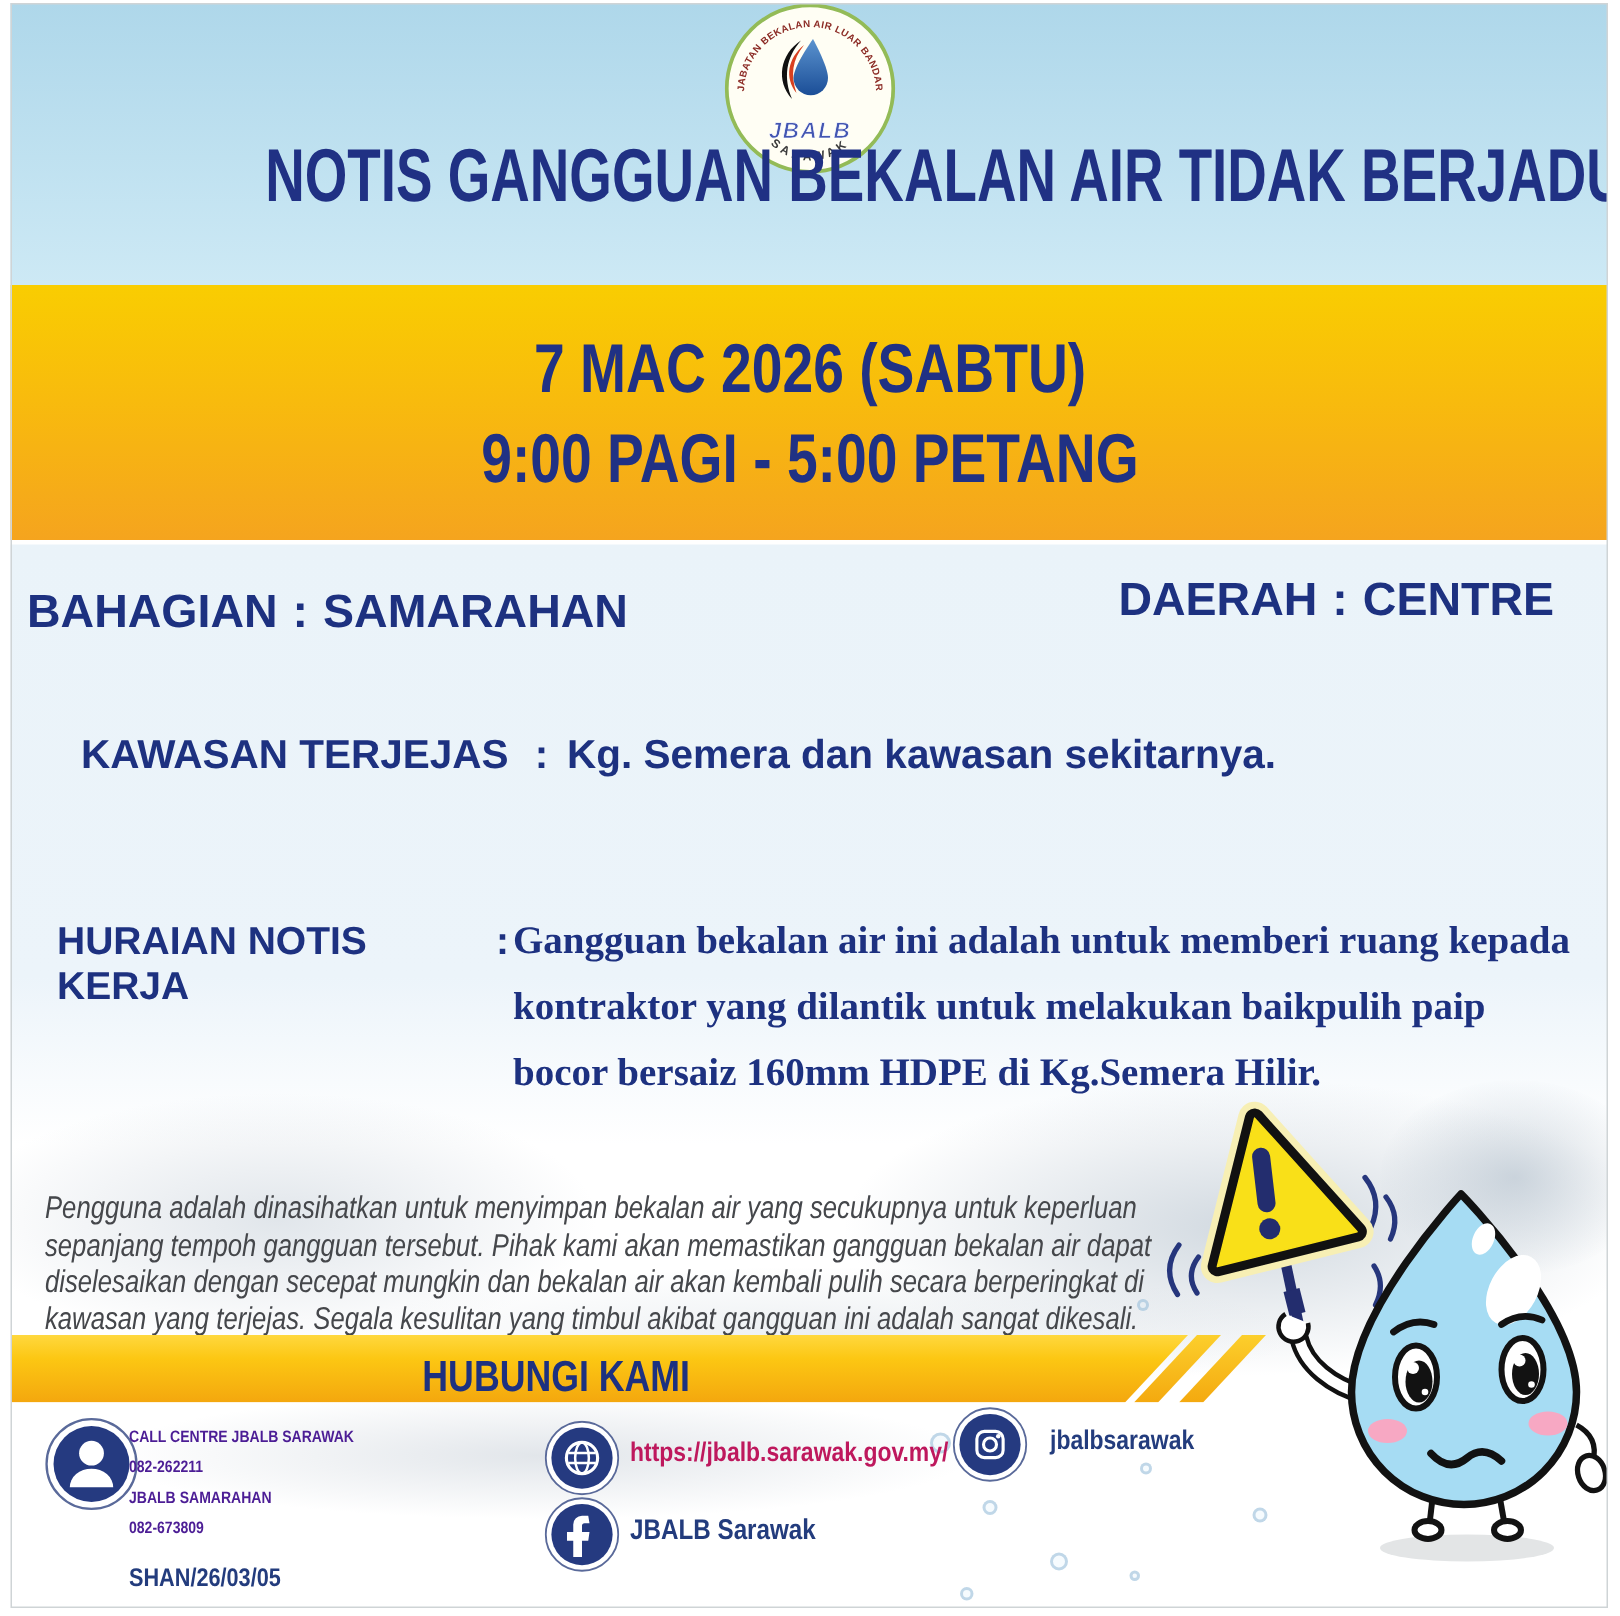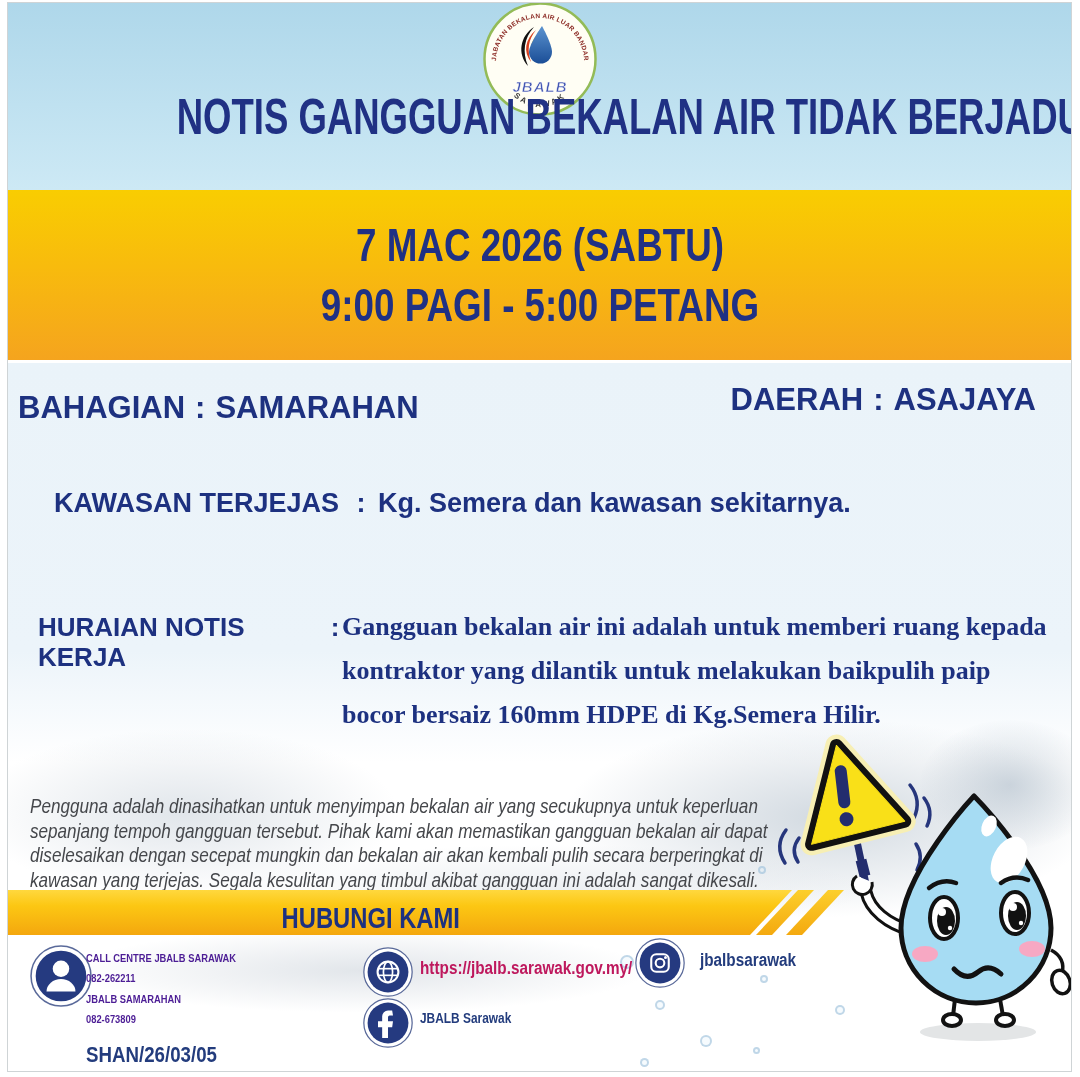--- a/index.html
+++ b/index.html
@@ -51,23 +51,23 @@
   .stripe{position:absolute;top:890px;height:45px;width:60px;
           background:linear-gradient(180deg,#fccf2c,#f4a90f);
           clip-path:polygon(42px 0,58px 0,16px 100%,0 100%);}
   .stripe-a{left:756px;}
   .stripe-b{left:786px;}
 
   
   .icon-badge{position:absolute;}
   .cond{transform:scaleX(.85);transform-origin:left top;display:inline-block;white-space:pre-line;}
   .cc-lines{position:absolute;left:86px;top:948px;font-size:11px;font-weight:bold;color:#4c1d95;line-height:20.3px;}
-  .ref{position:absolute;left:86px;top:1042px;font-size:22px;font-weight:bold;color:#233c7d;}
+  .ref{position:absolute;left:86px;top:1042px;font-size:17px;font-weight:bold;color:#233c7d;}
   .website-text{position:absolute;left:420px;top:958px;font-size:18px;font-weight:bold;color:#be185d;}
-  .facebook-text{position:absolute;left:420px;top:1010px;font-size:14px;font-weight:bold;color:#233c7d;}
+  .facebook-text{position:absolute;left:420px;top:1010px;font-size:19px;font-weight:bold;color:#233c7d;}
   .instagram-text{position:absolute;left:700px;top:950px;font-size:18px;font-weight:bold;color:#233c7d;}
 
   
   .frame{position:absolute;inset:0;border-left:7px solid #fff;border-right:8px solid #fff;
          border-top:2px solid #fff;border-bottom:5px solid #fff;pointer-events:none;z-index:60;}
   .frame::after{content:'';position:absolute;inset:0;border:1px solid #cfd4d6;}
   svg{display:block;}
 </style>
 </head>
 <body>
@@ -107,21 +107,21 @@
   <div class="banner">
     <span class="banner-line">7 MAC 2026 (SABTU)</span>
     <span class="banner-line">9:00 PAGI - 5:00 PETANG</span>
   </div>
 
   <div class="details">
     <div class="row-inline row-bahagian navy">
       <span>BAHAGIAN</span><span class="sep">:</span><span>SAMARAHAN</span>
     </div>
     <div class="row-inline row-daerah navy">
-      <span>DAERAH</span><span class="sep">:</span><span>ASAJAYA</span>
+      <span>DAERAH</span><span class="sep">:</span><span>CENTRE</span>
     </div>
     <div class="field field-kawasan navy">
       <span class="label">KAWASAN TERJEJAS</span>
       <span class="colon">:</span>
       <span class="value">Kg. Semera dan kawasan sekitarnya.</span>
     </div>
     <div class="field field-huraian navy">
       <span class="label">HURAIAN NOTIS KERJA</span>
       <span class="colon">:</span>
       <span class="value">Gangguan bekalan air ini adalah untuk memberi ruang kepada

